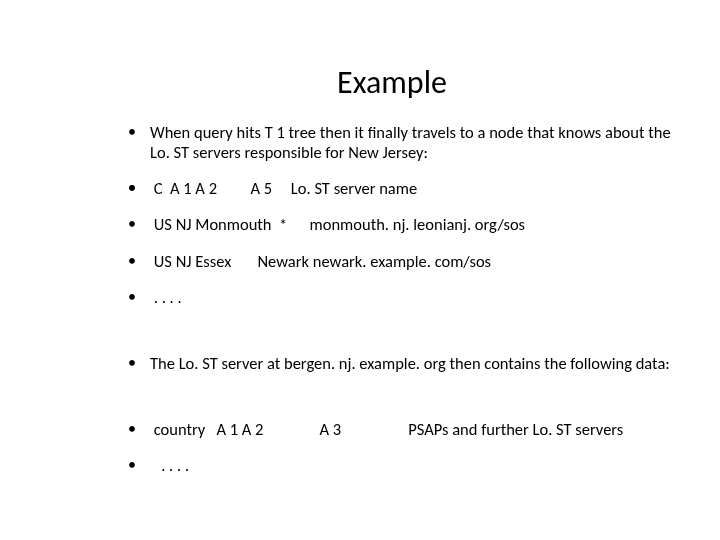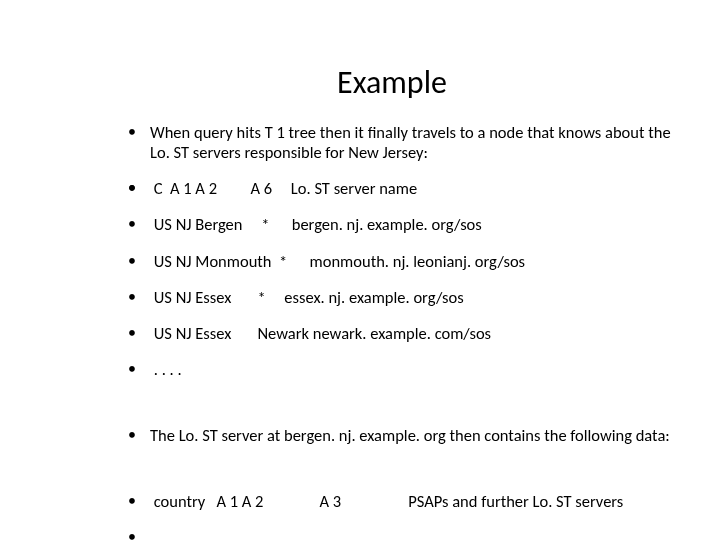--- a/index.html
+++ b/index.html
@@ -40,24 +40,22 @@
     .gap { height: 14px; }
   </style>
 </head>
 <body>
 
 <h1>Example</h1>
 
 <ul>
   <li class="wrap">When query hits T 1 tree then it finally travels to a node that knows about the Lo. ST servers responsible for New Jersey:</li>
   <li></li>
-  <li> C  A 1 A 2         A 6     Lo. ST server name</li>
-  <li> US NJ Bergen     *      bergen. nj. example. org/sos</li>
+  <li> C  A 1 A 2         A 5     Lo. ST server name</li>
   <li> US NJ Monmouth  *      monmouth. nj. leonianj. org/sos</li>
-  <li> US NJ Essex       *     essex. nj. example. org/sos</li>
   <li> US NJ Essex       Newark newark. example. com/sos</li>
   <li> . . . .</li>
 </ul>
 
 <div class="gap"></div>
 
 <ul>
   <li class="wrap">The Lo. ST server at bergen. nj. example. org then contains the following data:</li>
 </ul>
 

